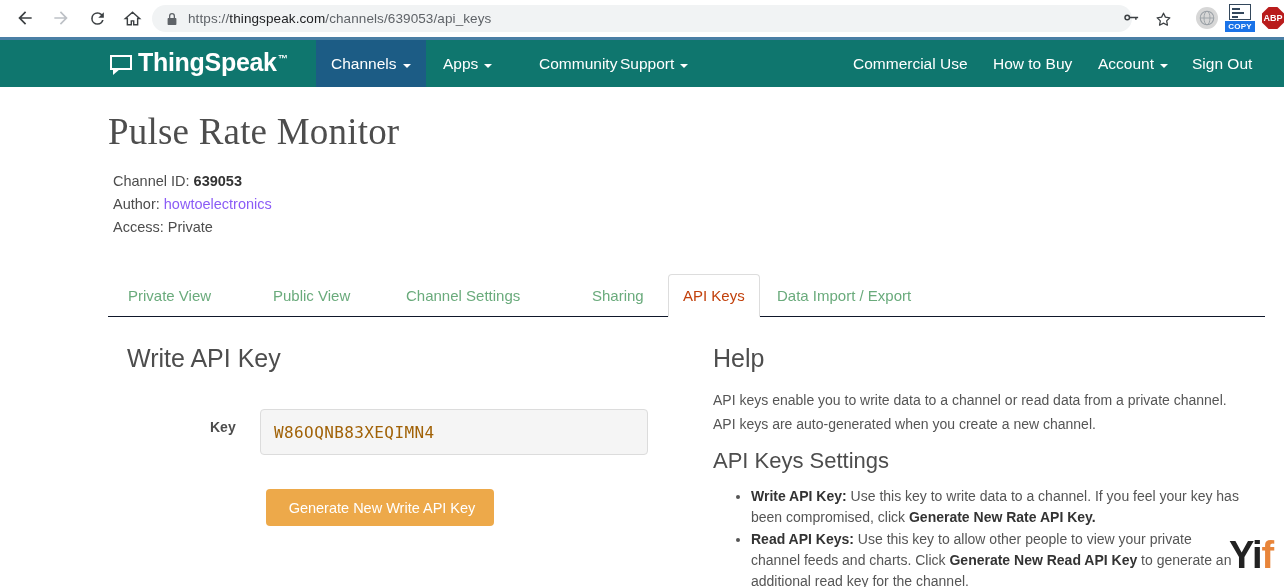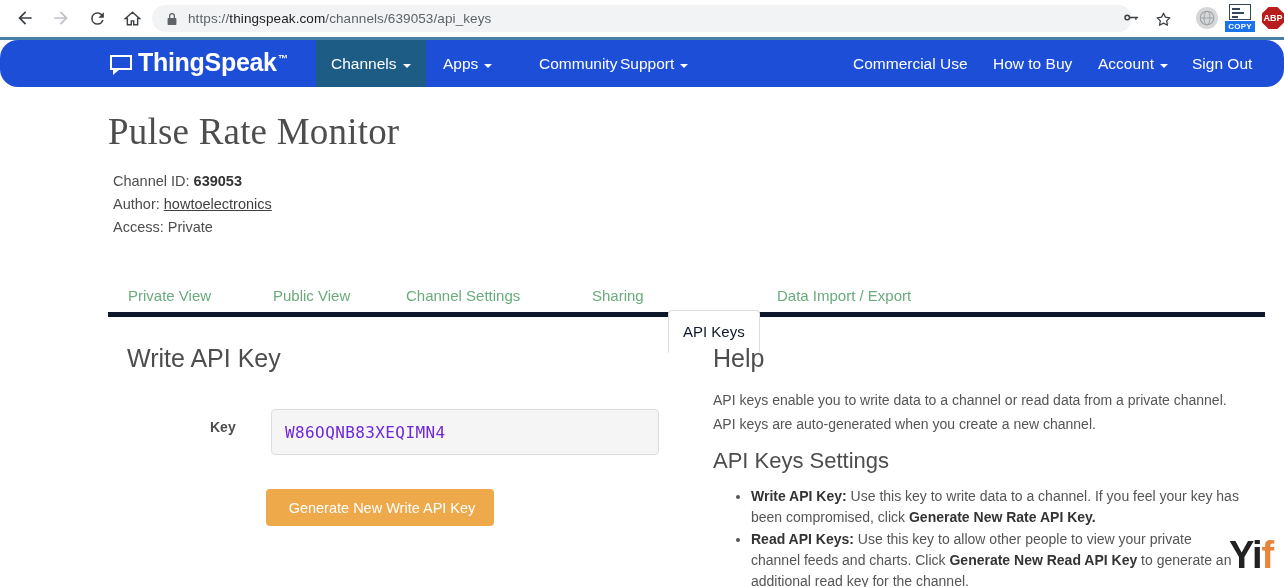--- a/index.html
+++ b/index.html
@@ -76,22 +76,21 @@
     width: 22px; height: 22px; background: #b91c1c;
     clip-path: polygon(30% 0%, 70% 0%, 100% 30%, 100% 70%, 70% 100%, 30% 100%, 0% 70%, 0% 30%);
     color: #fff; font-size: 9px; font-weight: bold;
     display: flex; align-items: center; justify-content: center;
   }
 
   
   #site-nav {
     position: absolute; top: 40px; left: 0;
     width: 1284px; height: 47px;
-    background: #1d4ed8;
-    border-radius: 18px;
+    background: #0f766e;
   }
   #brand-logo {
     position: absolute; left: 110px; top: 8px;
     display: flex; align-items: baseline;
     color: #ffffff;
   }
   #brand-bubble-icon {
     width: 22px; height: 19px; margin-right: 6px;
     position: relative; align-self: center; top: 2px;
   }
@@ -129,55 +128,55 @@
     position: absolute; left: 108px; top: 110px;
     font-size: 37px; color: #4d4d4d; font-weight: 300;
     letter-spacing: .2px;
     font-family: Liberation Serif, serif;
   }
   #channel-meta {
     position: absolute; left: 113px; top: 170px;
     font-size: 14.5px; color: #4d4d4d; line-height: 23px;
   }
   #channel-meta b { color: #333; }
-  #channel-meta .author-link { color: #404040; text-decoration: underline; }
+  #channel-meta .author-link { color: #8b5cf6; }
 
   
   #tabs-row {
     position: absolute; left: 108px; top: 274px;
     width: 1157px; height: 43px;
-    border-bottom: 5px solid #0f172a;
+    border-bottom: 1px solid #0f172a;
   }
   .tab-item {
     position: absolute; top: 0; height: 42px;
     display: flex; align-items: center; justify-content: center;
     font-size: 15px; color: #6aab7c; padding: 0 14px; white-space: nowrap;
   }
   .tab-item.active {
-    color: #0f172a; background: #ffffff;
+    color: #c2410c; background: #ffffff;
     border: 1px solid #dddddd; border-bottom: 1px solid #ffffff;
-    border-radius: 4px 4px 0 0; height: 43px; margin-top: 36px;
+    border-radius: 4px 4px 0 0; height: 43px;
   }
 
   
   #write-key-heading {
     position: absolute; left: 127px; top: 344px;
     font-size: 25px; color: #4d4d4d; font-weight: 300;
   }
   #key-label {
     position: absolute; left: 210px; top: 419px;
     font-size: 14px; font-weight: bold; color: #4d4d4d;
   }
   #write-key-input {
-    position: absolute; left: 271px; top: 409px;
+    position: absolute; left: 260px; top: 409px;
     width: 388px; height: 46px;
     background: #f5f5f5;
     border: 1px solid #dcdcdc; border-radius: 4px;
     font-family: "DejaVu Sans Mono", monospace;
-    font-size: 16px; color: #6d28d9;
+    font-size: 16px; color: #a16207;
     padding: 0 13px; letter-spacing: .4px;
   }
   #generate-write-key-button {
     position: absolute; left: 266px; top: 489px;
     width: 228px; height: 37px;
     background: #eda94a; border: none; border-radius: 4px;
     color: #ffffff; font-size: 14.5px;
     font-family: "Liberation Sans", sans-serif;
     cursor: pointer;
     padding-left: 10px;

